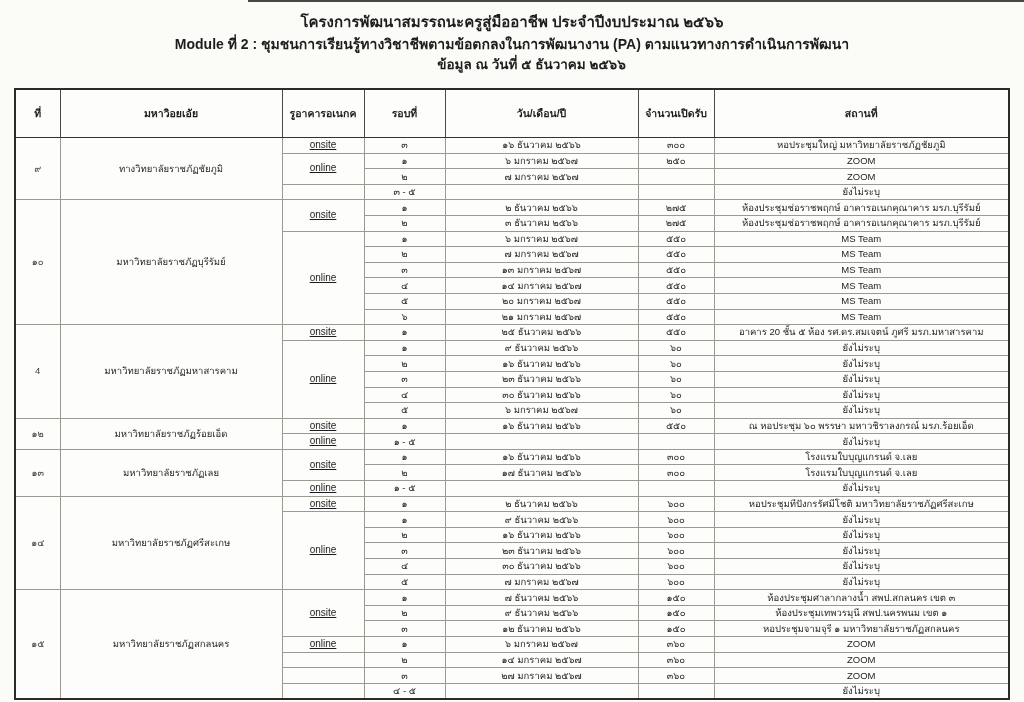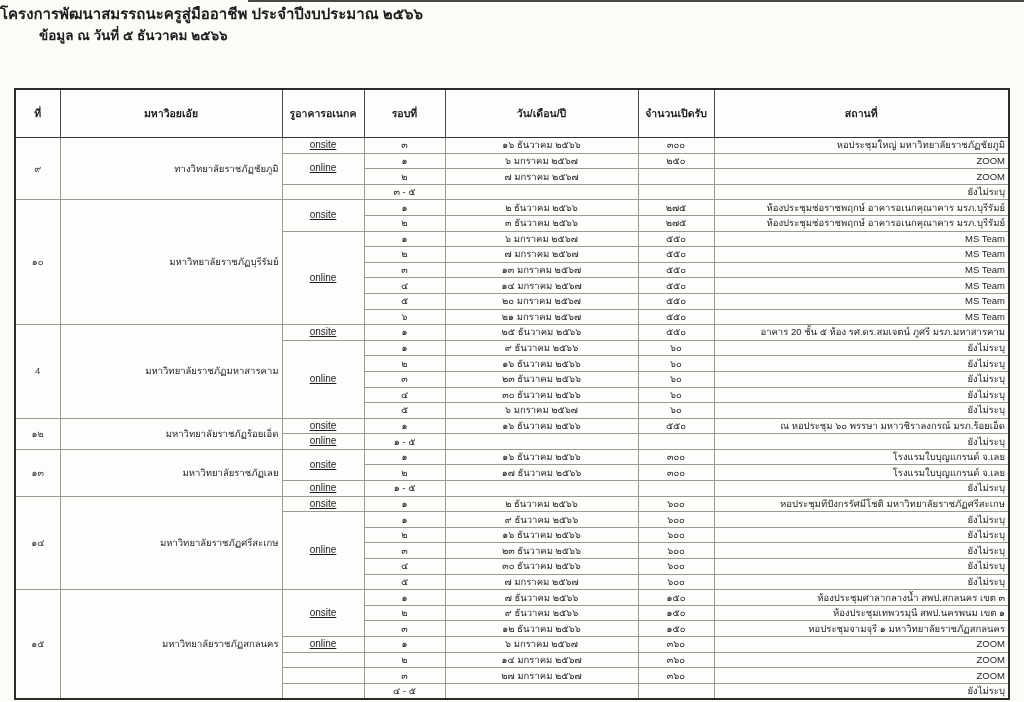--- a/index.html
+++ b/index.html
@@ -8,21 +8,22 @@
     background:#fbfbf8;
     font-family:"Liberation Sans","DejaVu Sans",sans-serif;
     color:#1d1d1d;
     position:relative;
     overflow:hidden;
   }
   .scan-edge-top{
     position:absolute;top:0;left:248px;width:776px;height:2px;background:#1a1a1a;opacity:.8;
   }
   .titles{
-    padding-top:3px;
+    text-align:center;
+    padding-top:11px;
     line-height:1.5;
   }
   .title-1{font-size:15px;font-weight:600;}
   .title-2{font-size:14px;font-weight:600;}
   .title-3{font-size:13.5px;font-weight:600;margin-left:39px;}
   table.doc{
     position:absolute;
     left:14px;top:88px;
     width:994px;
     border-collapse:collapse;
@@ -53,31 +54,32 @@
     font-size:9.5px;
     height:14.6px;
     line-height:1.05;
     padding:0 3px;
     vertical-align:middle;
     white-space:nowrap;
     overflow:hidden;
   }
   tr.group-start td{border-top:1.6px solid #3d3d3d;}
   td.cell-no,td.cell-form,td.cell-round,td.cell-date,td.cell-seats{text-align:center;}
-  td.cell-univ,td.cell-venue{text-align:right;}
+  td.cell-univ,td.cell-venue{text-align:center;}
   td.cell-no{color:#3c3c3c;}
   td.cell-form{font-size:10px;text-decoration:underline;}
 </style>
 </head>
 <body>
 
 <div class="scan-edge-top"></div>
 
 <div class="titles">
   <div class="title-1">โครงการพัฒนาสมรรถนะครูสู่มืออาชีพ ประจำปีงบประมาณ ๒๕๖๖</div>
+  <div class="title-2">Module ที่ 2 : ชุมชนการเรียนรู้ทางวิชาชีพตามข้อตกลงในการพัฒนางาน (PA) ตามแนวทางการดำเนินการพัฒนา</div>
   <div class="title-3">ข้อมูล ณ วันที่ ๕ ธันวาคม ๒๕๖๖</div>
 </div>
 
 <table class="doc">
   <colgroup>
     <col class="c-no">
       <col class="c-univ">
       <col class="c-form">
       <col class="c-round">
     <col class="c-date">

